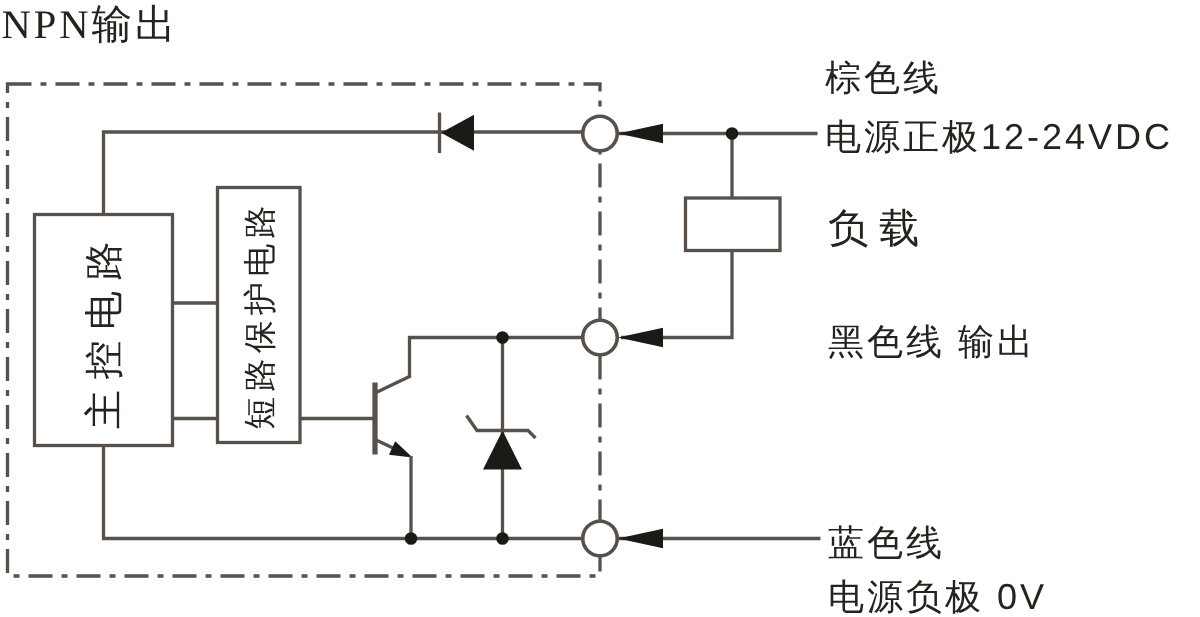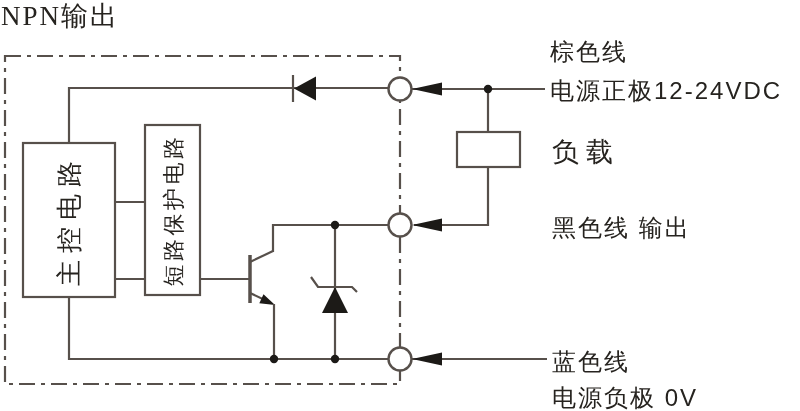--- a/index.html
+++ b/index.html
@@ -12,21 +12,20 @@
     margin: 0;
     padding: 0;
     background: var(--color-background);
   }
   .stage {
     position: relative;
     width: 800px;
     height: 411px;
     background: var(--color-background);
     overflow: hidden;
-    border-radius: 13px;
   }
   svg { display: block; }
   
   .st {
     stroke: var(--color-line);
     stroke-width: 2.2;
     fill: none;
     stroke-linecap: butt;
   }
   .thick { stroke-width: 3.5; }

